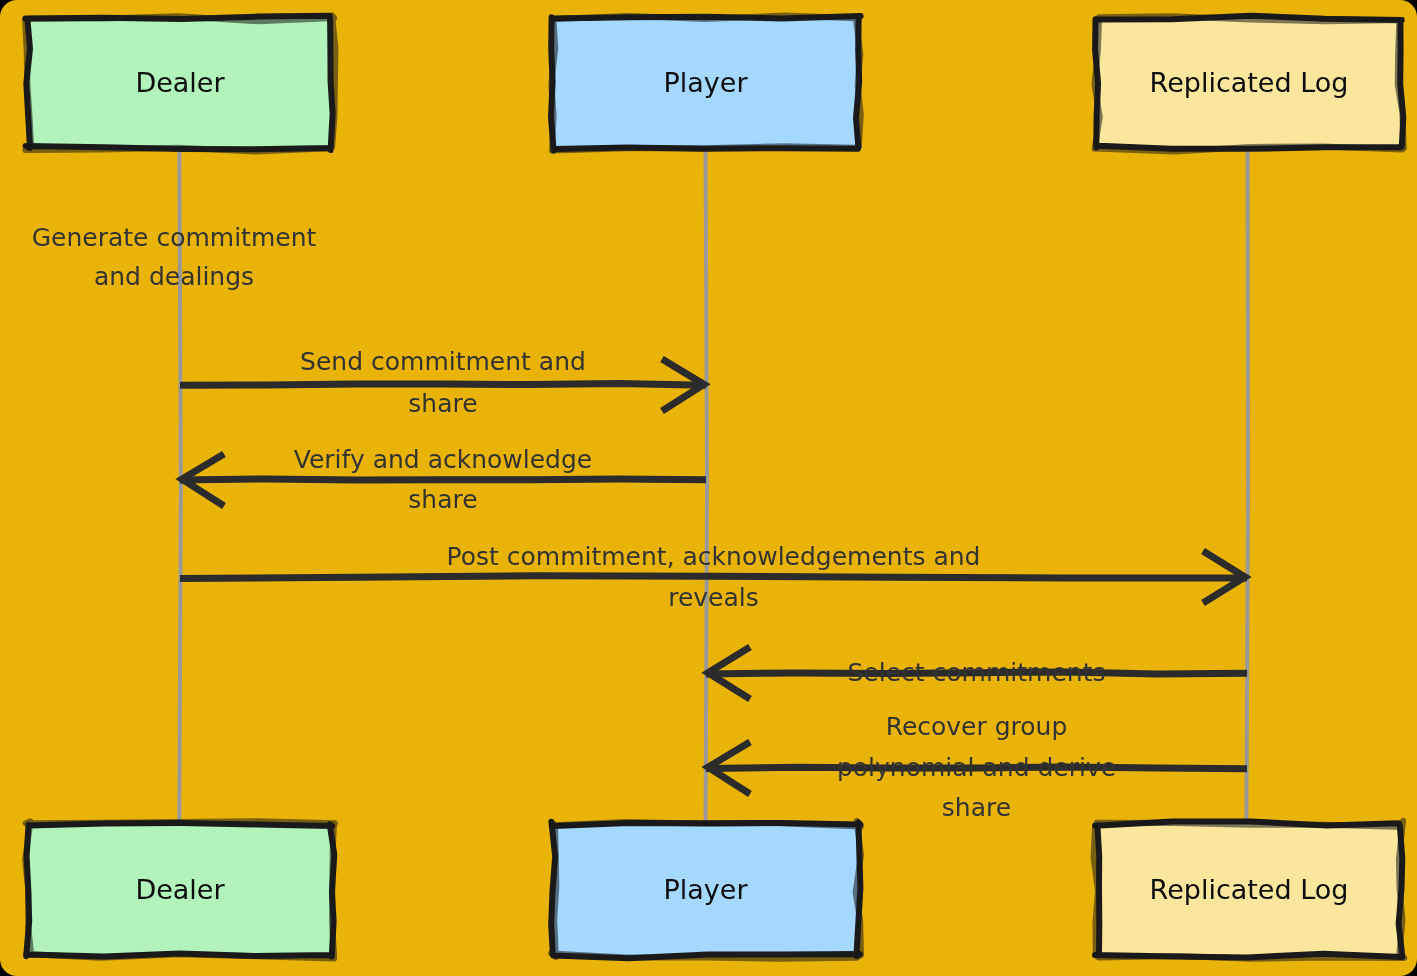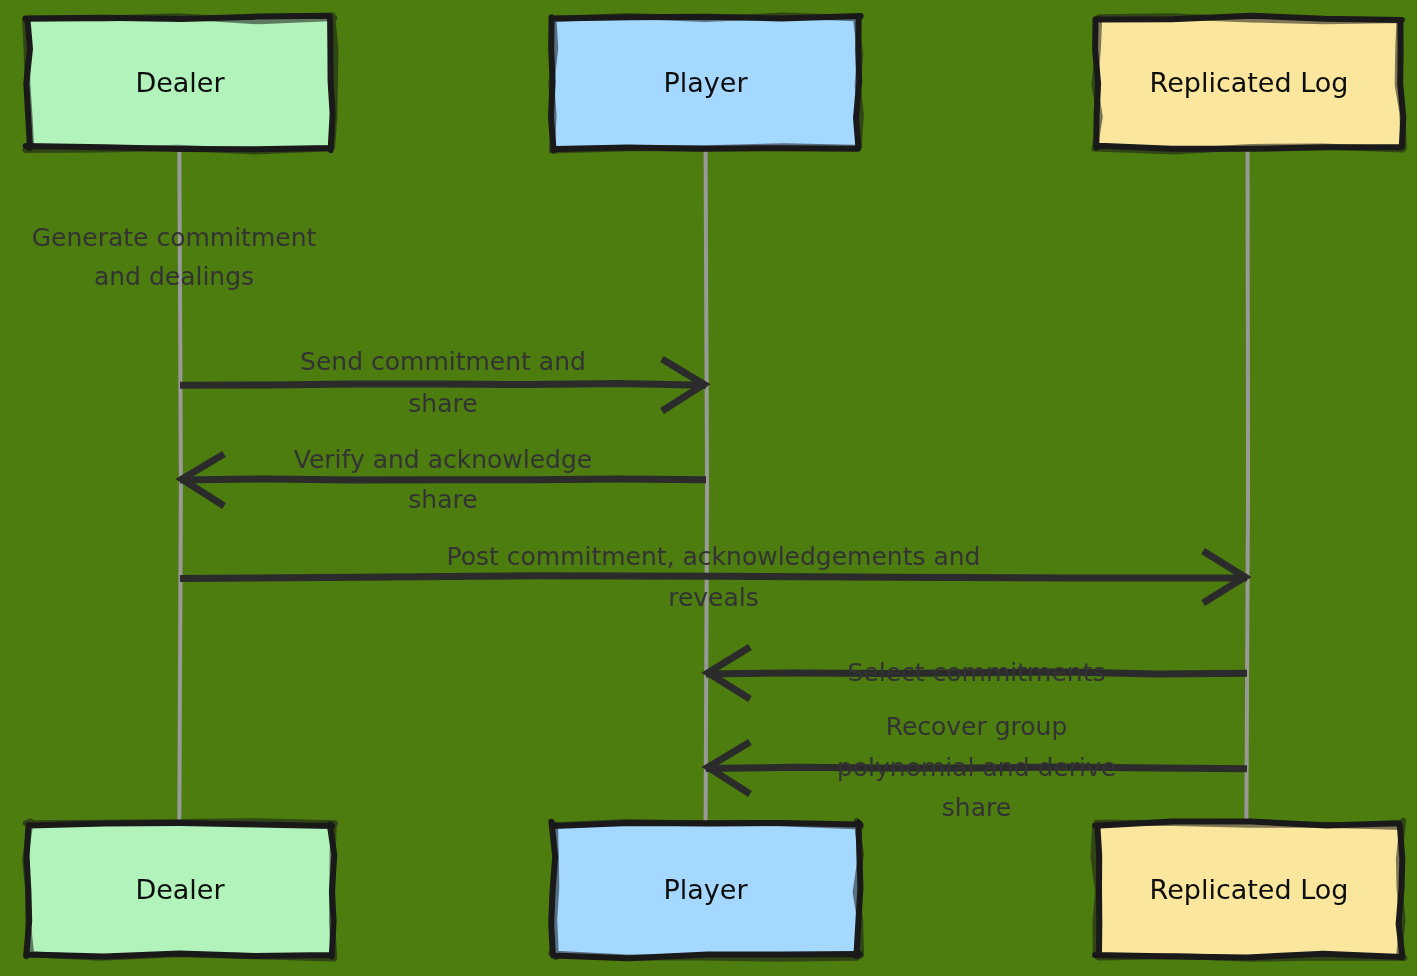--- a/index.html
+++ b/index.html
@@ -8,22 +8,23 @@
     padding: 0;
     background: #000000;
   }
   body {
     font-family: "DejaVu Sans", sans-serif;
   }
   #canvas {
     position: relative;
     width: 1417px;
     height: 976px;
-    background: #4d7c0f;
+    background: #eab308;
     overflow: hidden;
+    border-radius: 17px;
   }
   svg#diagram {
     position: absolute;
     left: 0;
     top: 0;
     width: 1417px;
     height: 976px;
   }
   .actor-label {
     font-family: "DejaVu Sans", sans-serif;

